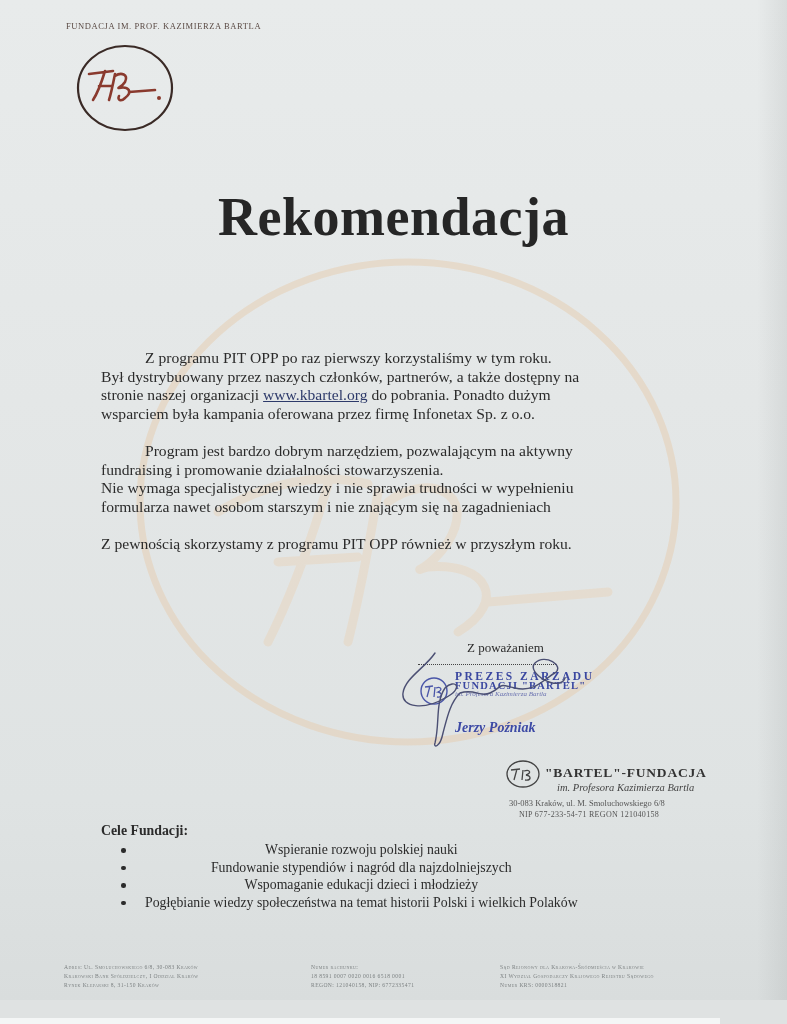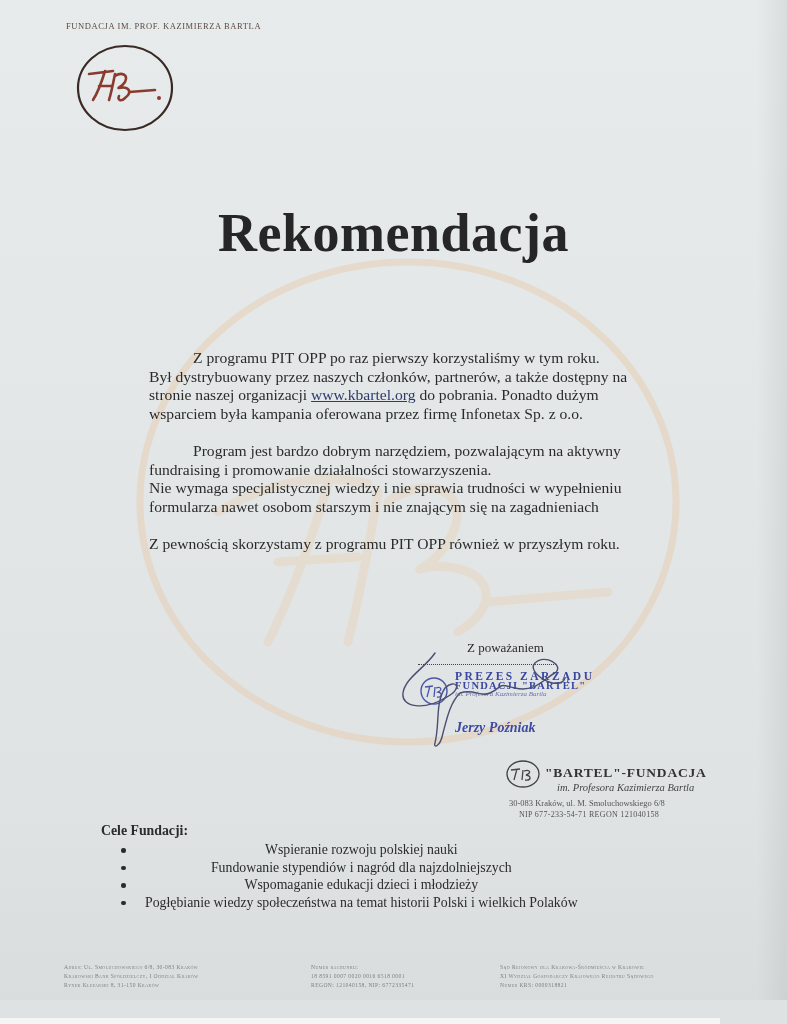--- a/index.html
+++ b/index.html
@@ -27,28 +27,28 @@
     font-size: 8.5px; letter-spacing: 0.6px; color: #5a4a44;
   }
   .logo {
     position: absolute; left: 75px; top: 44px; width: 100px; height: 88px;
   }
   .watermark {
     position: absolute; left: 128px; top: 252px; width: 560px; height: 500px; opacity: 0.55;
   }
   .title {
     position: absolute; left: 0; width: 787px; top: 186px; text-align: center;
-    font-size: 54px; font-weight: bold; color: #262626; letter-spacing: 0.5px; margin-top: 16px;
+    font-size: 54px; font-weight: bold; color: #262626; letter-spacing: 0.5px;
   }
   .body-text {
     position: absolute; left: 101px; top: 349px; width: 564px;
     font-size: 15.6px; line-height: 18.6px; color: #2b2b2b;
   }
   .body-text p { margin: 0; text-align: justify; text-align-last: auto; }
-  .body-text .para { margin-bottom: 18.6px; margin-left: 48px; }
+  .body-text .para { margin-bottom: 18.6px; }
   .indent { text-indent: 44px; }
   .justify-line { text-align: justify; text-align-last: justify; }
   .link { color: #2d3a6a; text-decoration: underline; }
   .closing {
     position: absolute; left: 467px; top: 640px; font-size: 13px; color: #2b2b2b;
   }
   .dots {
     position: absolute; left: 418px; top: 656px; width: 138px;
     border-bottom: 1.5px dotted #444; height: 8px;
   }

